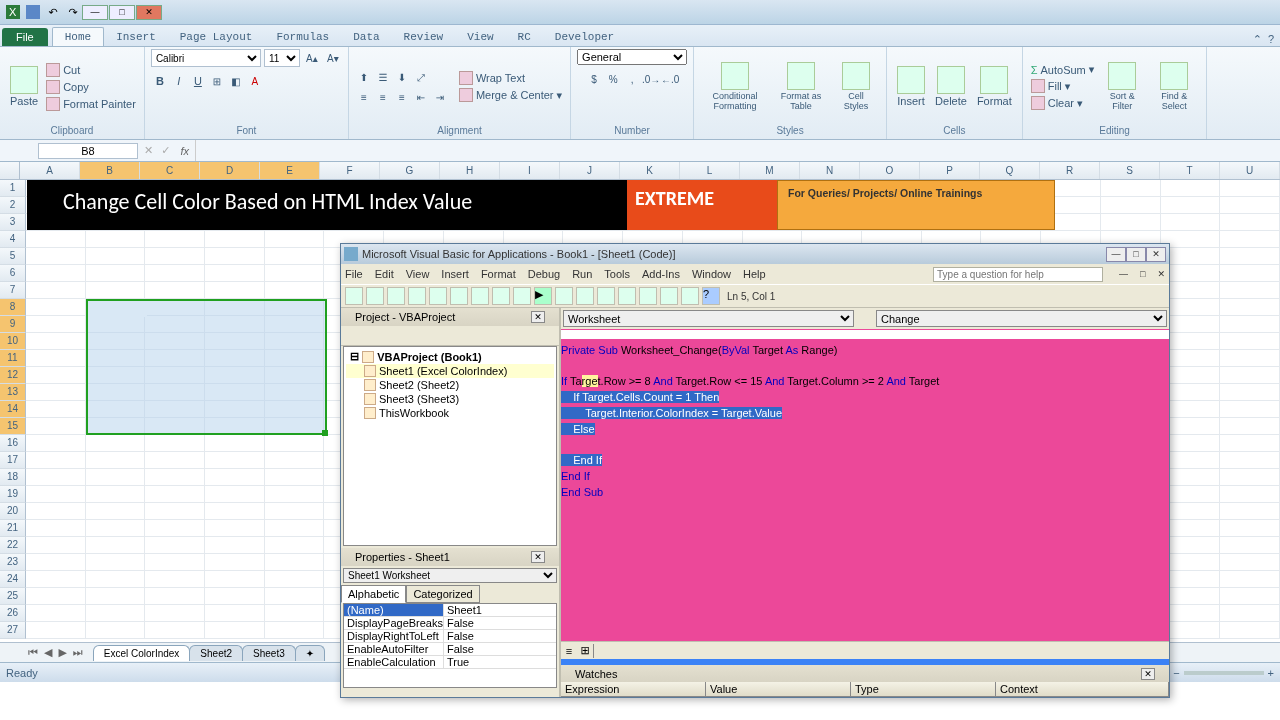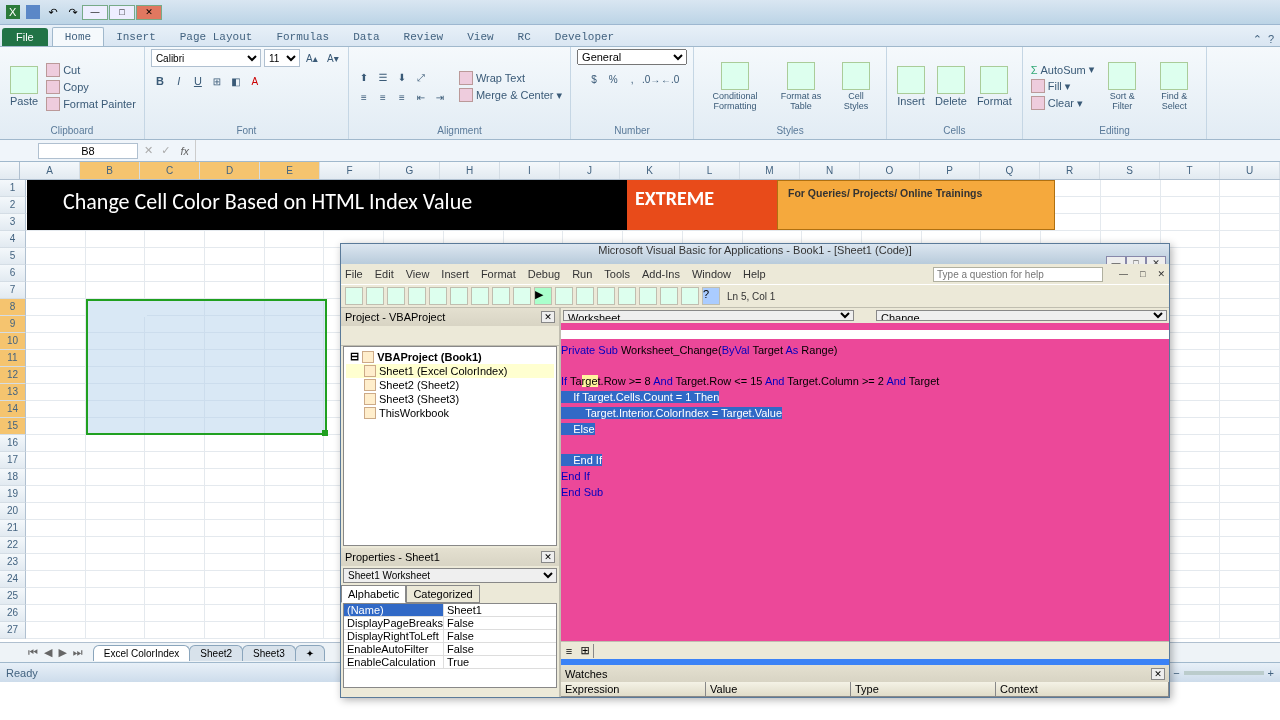--- a/index.html
+++ b/index.html
@@ -61,50 +61,50 @@
 
 .sheet-tabs { height: 20px; background: #eef3f7; border-top: 1px solid #b0c0d0; display: flex; align-items: center; padding-left: 28px; gap: 0; }
 .sheet-tab { padding: 2px 10px; background: #fff; border: 1px solid #8aa5bc; border-bottom: none; border-top-left-radius: 6px; border-top-right-radius: 6px; font-size: 10px; margin-right: -1px; }
 .sheet-tab.inactive { background: #d8e2eb; }
 
 
 .statusbar { height: 20px; background: linear-gradient(#e8f0f8,#cddceb); border-top: 1px solid #a0b8cc; display: flex; align-items: center; padding: 0 6px; font-size: 10px; color: #436380; }
 
 
 .vbe { position: absolute; left: 340px; top: 243px; width: 830px; height: 455px; border: 1px solid #5a7a99; background: #ece9d8; box-shadow: 2px 2px 8px rgba(0,0,0,0.3); display: flex; flex-direction: column; }
-.vbe-title { height: 20px; background: linear-gradient(#dce6f0,#b8cbdb); display: flex; align-items: center; padding: 0 3px; font-size: 11px; color: #333; flex-direction: column; }
+.vbe-title { height: 20px; background: linear-gradient(#dce6f0,#b8cbdb); display: flex; align-items: center; padding: 0 3px; font-size: 11px; color: #333; }
 .vbe-title .icon { width: 14px; height: 14px; background: #7ac; margin-right: 4px; }
 .vbe-winctl { margin-left: auto; display: flex; gap: 0; }
 .vbe-winctl span { width: 20px; height: 15px; border: 1px solid #88a; background: #eee; text-align: center; line-height: 13px; font-size: 9px; }
 .vbe-menu { height: 20px; background: #ece9d8; display: flex; align-items: center; padding: 0 4px; gap: 12px; font-size: 11px; color: #333; }
 .vbe-help { margin-left: auto; width: 170px; }
 .vbe-help input { width: 100%; border: 1px solid #b0b0a0; font-size: 10px; color: #999; padding: 1px 3px; }
 .vbe-tool { height: 24px; background: #ece9d8; border-top: 1px solid #fff; border-bottom: 1px solid #c0beb0; display: flex; align-items: center; gap: 3px; padding: 0 4px; }
 .vbe-tool .tb { width: 18px; height: 18px; background: #dfe; border: 1px solid #c0beb0; }
 .vbe-tool .pos { margin-left: 4px; font-size: 10px; color: #333; }
 .vbe-body { flex: 1; display: flex; overflow: hidden; }
 .vbe-left { width: 220px; display: flex; flex-direction: column; border-right: 2px solid #c0beb0; }
-.panel-title { height: 18px; background: linear-gradient(#e4e0d0,#d8d4c4); padding: 1px 4px; font-size: 10px; display: flex; align-items: center; }
+.panel-title { height: 18px; background: linear-gradient(#e4e0d0,#d8d4c4); padding: 1px 14px; font-size: 10px; display: flex; align-items: center; }
 .panel-title .x { margin-left: auto; width: 14px; text-align: center; border: 1px solid #888; background: #eee; font-size: 9px; }
 .panel-body { flex: 1; background: #fff; border: 1px solid #888; margin: 0 2px 2px; overflow: auto; font-size: 10px; padding: 2px; }
 .tree-item { padding: 1px 0 1px 18px; display: flex; align-items: center; gap: 3px; }
 .tree-item.root { padding-left: 4px; font-weight: bold; }
 .tree-item.sel { background: #ffffd0; }
 .tree-ic { width: 12px; height: 12px; background: #fec; border: 1px solid #ca8; }
 .props { height: 140px; display: flex; flex-direction: column; }
 .props-tabs { display: flex; font-size: 10px; }
 .props-tabs span { padding: 2px 6px; border: 1px solid #888; background: #ece9d8; }
 .props-tabs span.act { background: #fff; border-bottom-color: #fff; }
 .props-grid { flex: 1; background: #fff; border: 1px solid #888; margin: 0 2px; overflow: auto; font-size: 10px; }
 .props-row { display: flex; border-bottom: 1px solid #ddd; }
 .props-row .pk { width: 100px; padding: 0 3px; border-right: 1px solid #ddd; }
 .props-row .pv { flex: 1; padding: 0 3px; }
 .props-row.sel .pk { background: #3169c6; color: #fff; }
 .vbe-right { flex: 1; display: flex; flex-direction: column; background: #fff; }
-.vbe-combos { height: 22px; display: flex; gap: 22px; padding: 2px; border-bottom: 7px solid #ec4899; background: #ece9d8; }
+.vbe-combos { height: 22px; display: flex; gap: 22px; padding: 2px; border-bottom: 1px solid #ec4899; background: #ece9d8; }
 .vbe-combos select { flex: 1; border: 1px solid #888; font-size: 11px; }
 .code-area { flex: 1; background: #ec4899; font-family: 'Courier New', monospace; font-size: 12px; padding: 4px 0; white-space: pre; overflow: auto; line-height: 15px; position: relative; margin-top: 9px; }
 .code-kw { color: #0000c0; }
 .code-sel { background: #3169c6; color: #fff; }
 .code-hl { background: #fff59d; }
 .watches { height: 38px; border-top: 6px solid #3b82f6; background: #ece9d8; display: flex; flex-direction: column; }
 .watch-hdr { display: flex; background: #ece9d8; border-bottom: 1px solid #888; font-size: 10px; }
 .watch-hdr span { border-right: 1px solid #888; padding: 1px 4px; background: linear-gradient(#f4f2e6,#e0dcc8); }
 svg { display: block; }
 </style>

